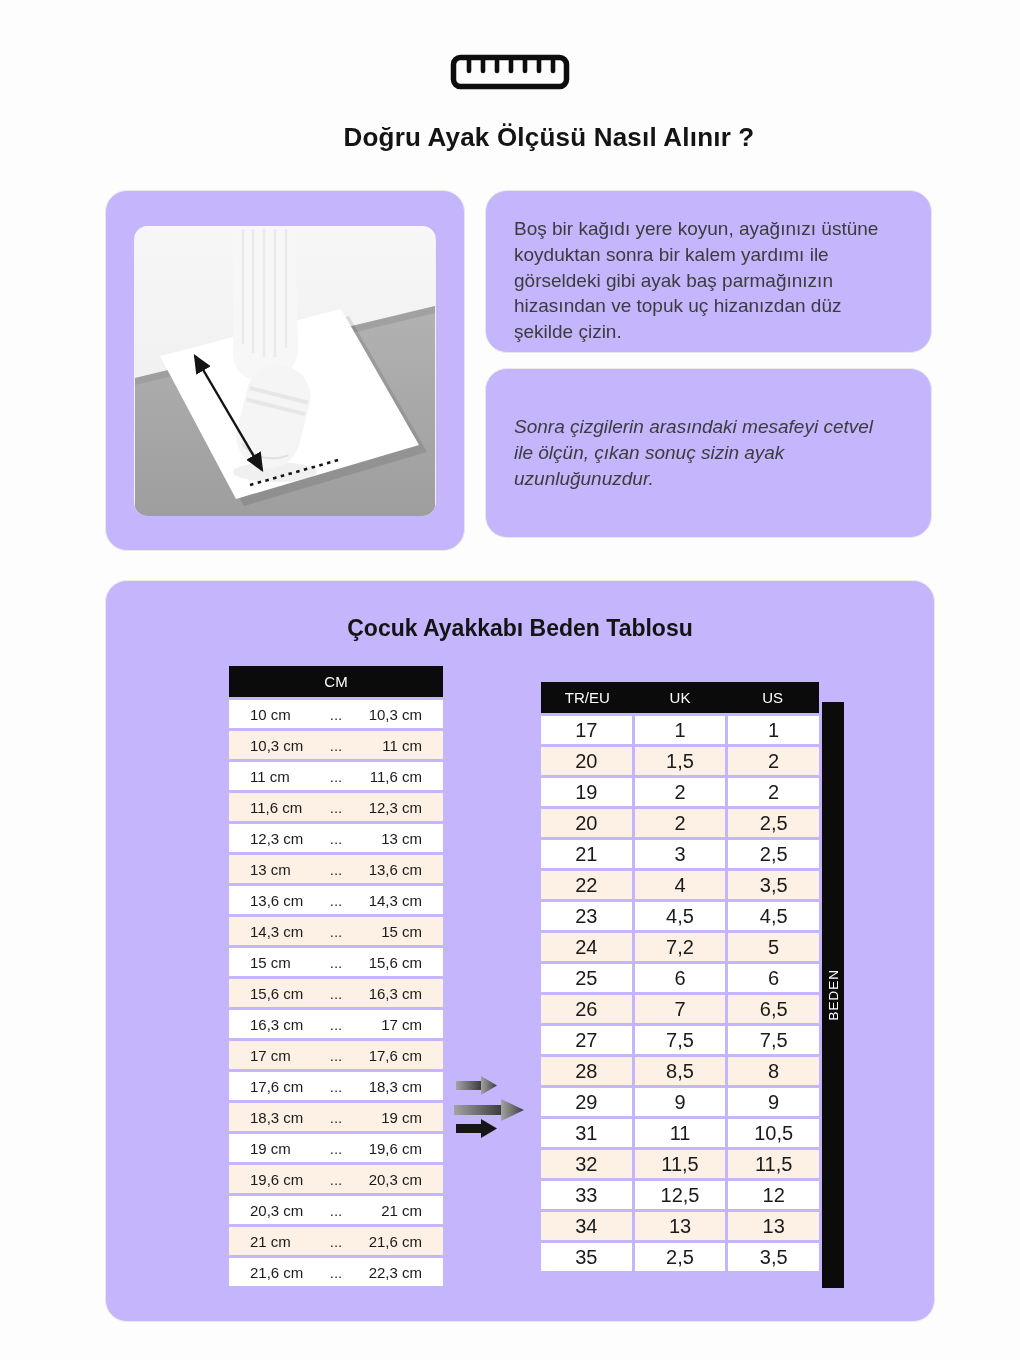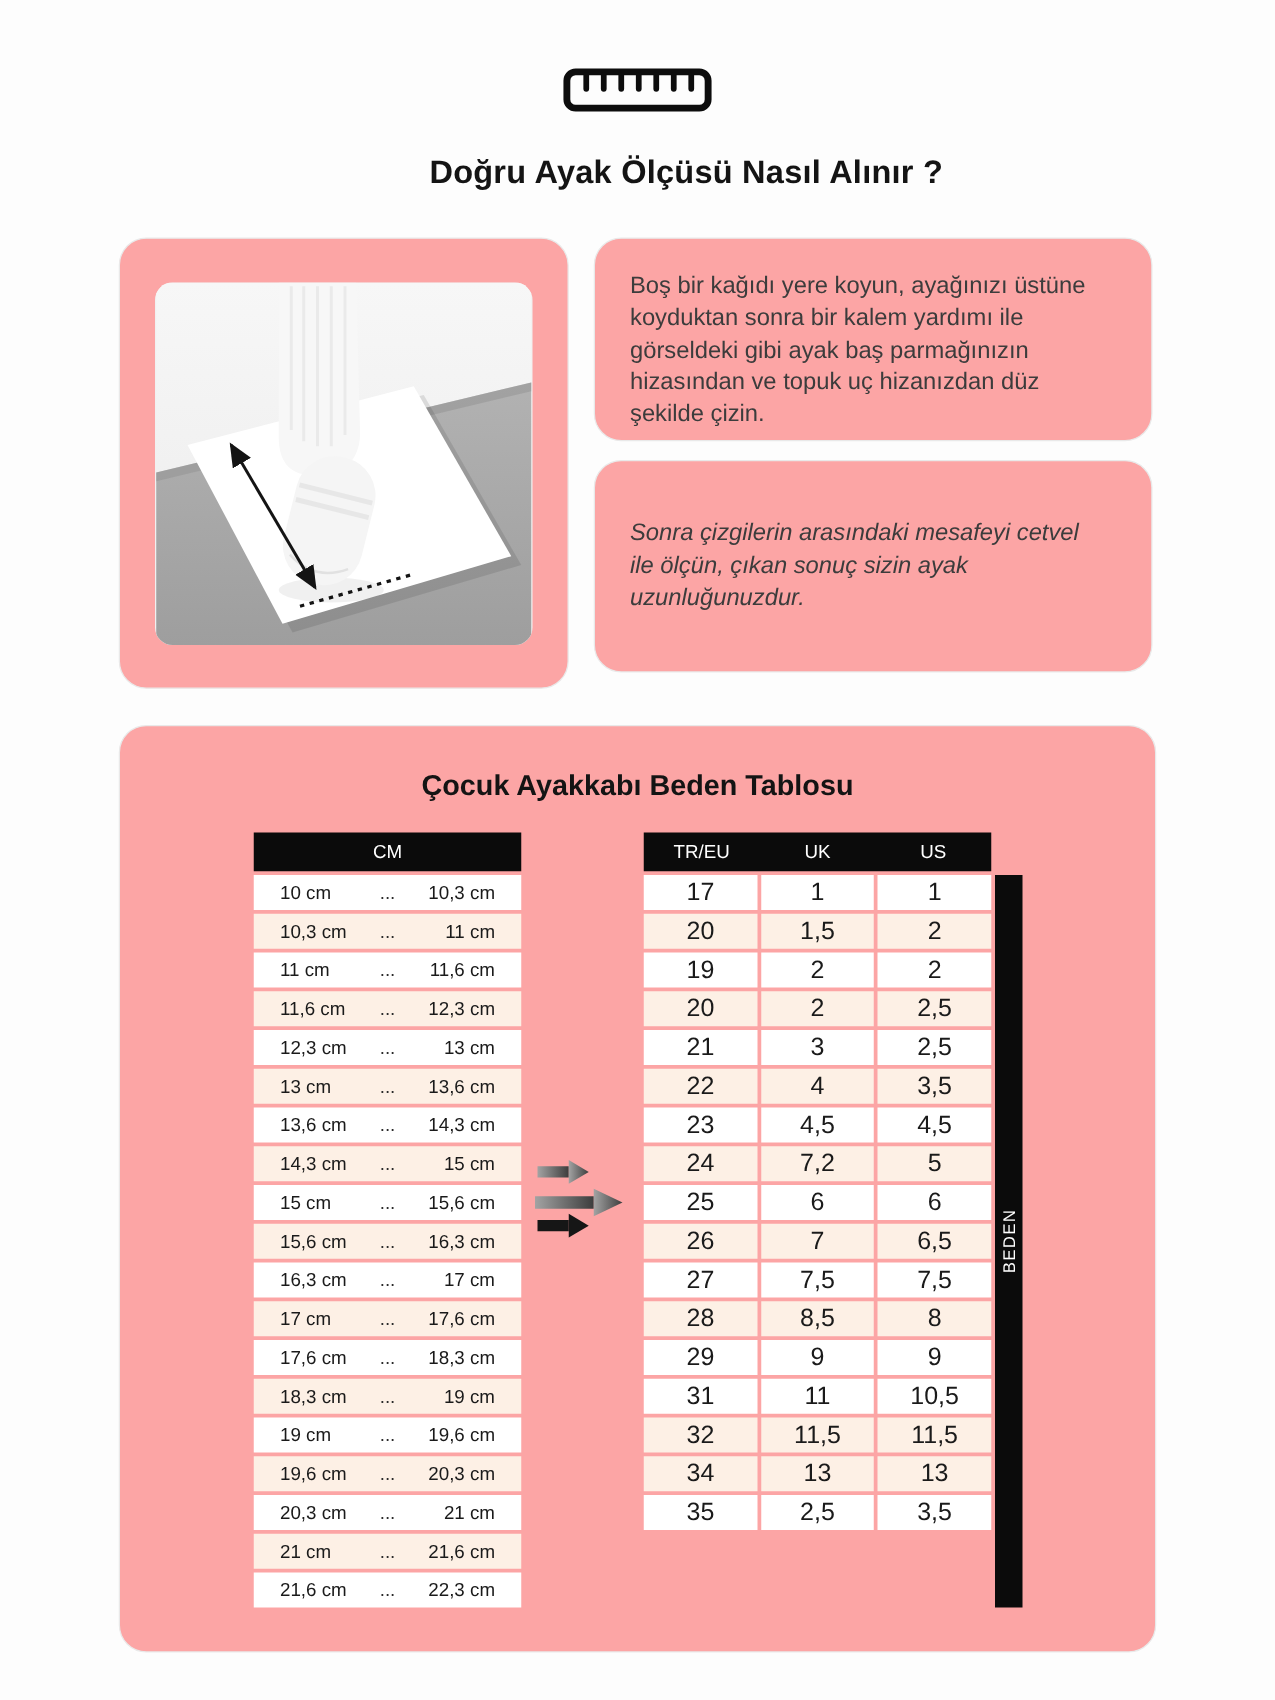--- a/index.html
+++ b/index.html
@@ -4,23 +4,24 @@
 <style>
   html,body{margin:0;padding:0;}
   body{
     width:1020px;height:1360px;position:relative;
     background:#fdfdfd;
     font-family:"Liberation Sans", sans-serif;
     color:#1d1d1f;
     overflow:hidden;
   }
   .card{
-    position:absolute;background:#fca5a5;
+    position:absolute;background:#c4b5fd;
     border:1.5px solid #e9e9e9;border-radius:22px;
     box-sizing:border-box;
+    margin-left:10px;
   }
   
   .ruler-wrap{position:absolute;top:54px;left:0;width:100%;text-align:center;}
   .main-title{
     position:absolute;top:122px;left:0;width:100%;
     text-align:center;font-size:26px;font-weight:700;color:#141414;
     letter-spacing:.2px;
     padding-left:39px;
   }
   
@@ -33,21 +34,21 @@
   .text-card-2{left:475px;top:368px;width:447px;height:170px;display:flex;align-items:center;}
   .instr-text{
     padding:25px 36px 0 28px;font-size:19px;line-height:1.36;color:#3c3c3c;
   }
   .text-card-2 .instr-text{padding-top:0;font-style:italic;}
   
   .table-card{left:95px;top:580px;width:830px;height:742px;}
   .section-title{
     text-align:center;margin-top:34px;font-size:23px;font-weight:700;color:#141414;
   }
-  .tables{position:absolute;left:107px;top:85px;display:flex;align-items:flex-start;}
+  .tables{position:absolute;left:123px;top:85px;display:flex;align-items:center;}
   .t-header{
     background:#0b0b0b;color:#ffffff;height:31px;line-height:31px;
     font-size:15px;text-align:center;margin-bottom:3px;
   }
   .cm-table{width:214px;}
   .cm-table .row{
     height:28px;margin-bottom:3px;background:#ffffff;
     display:flex;align-items:center;padding:0 21px;box-sizing:border-box;
     font-size:15px;color:#1a1a1a;
   }
@@ -339,20 +340,25 @@
           <div class="row">
             <span class="cell">31</span>
             <span class="cell">11</span>
             <span class="cell">10,5</span>
           </div>
           <div class="row alt">
             <span class="cell">32</span>
             <span class="cell">11,5</span>
             <span class="cell">11,5</span>
           </div>
+          <div class="row">
+            <span class="cell">33</span>
+            <span class="cell">12,5</span>
+            <span class="cell">12</span>
+          </div>
           <div class="row alt">
             <span class="cell">34</span>
             <span class="cell">13</span>
             <span class="cell">13</span>
           </div>
           <div class="row">
             <span class="cell">35</span>
             <span class="cell">2,5</span>
             <span class="cell">3,5</span>
           </div>

